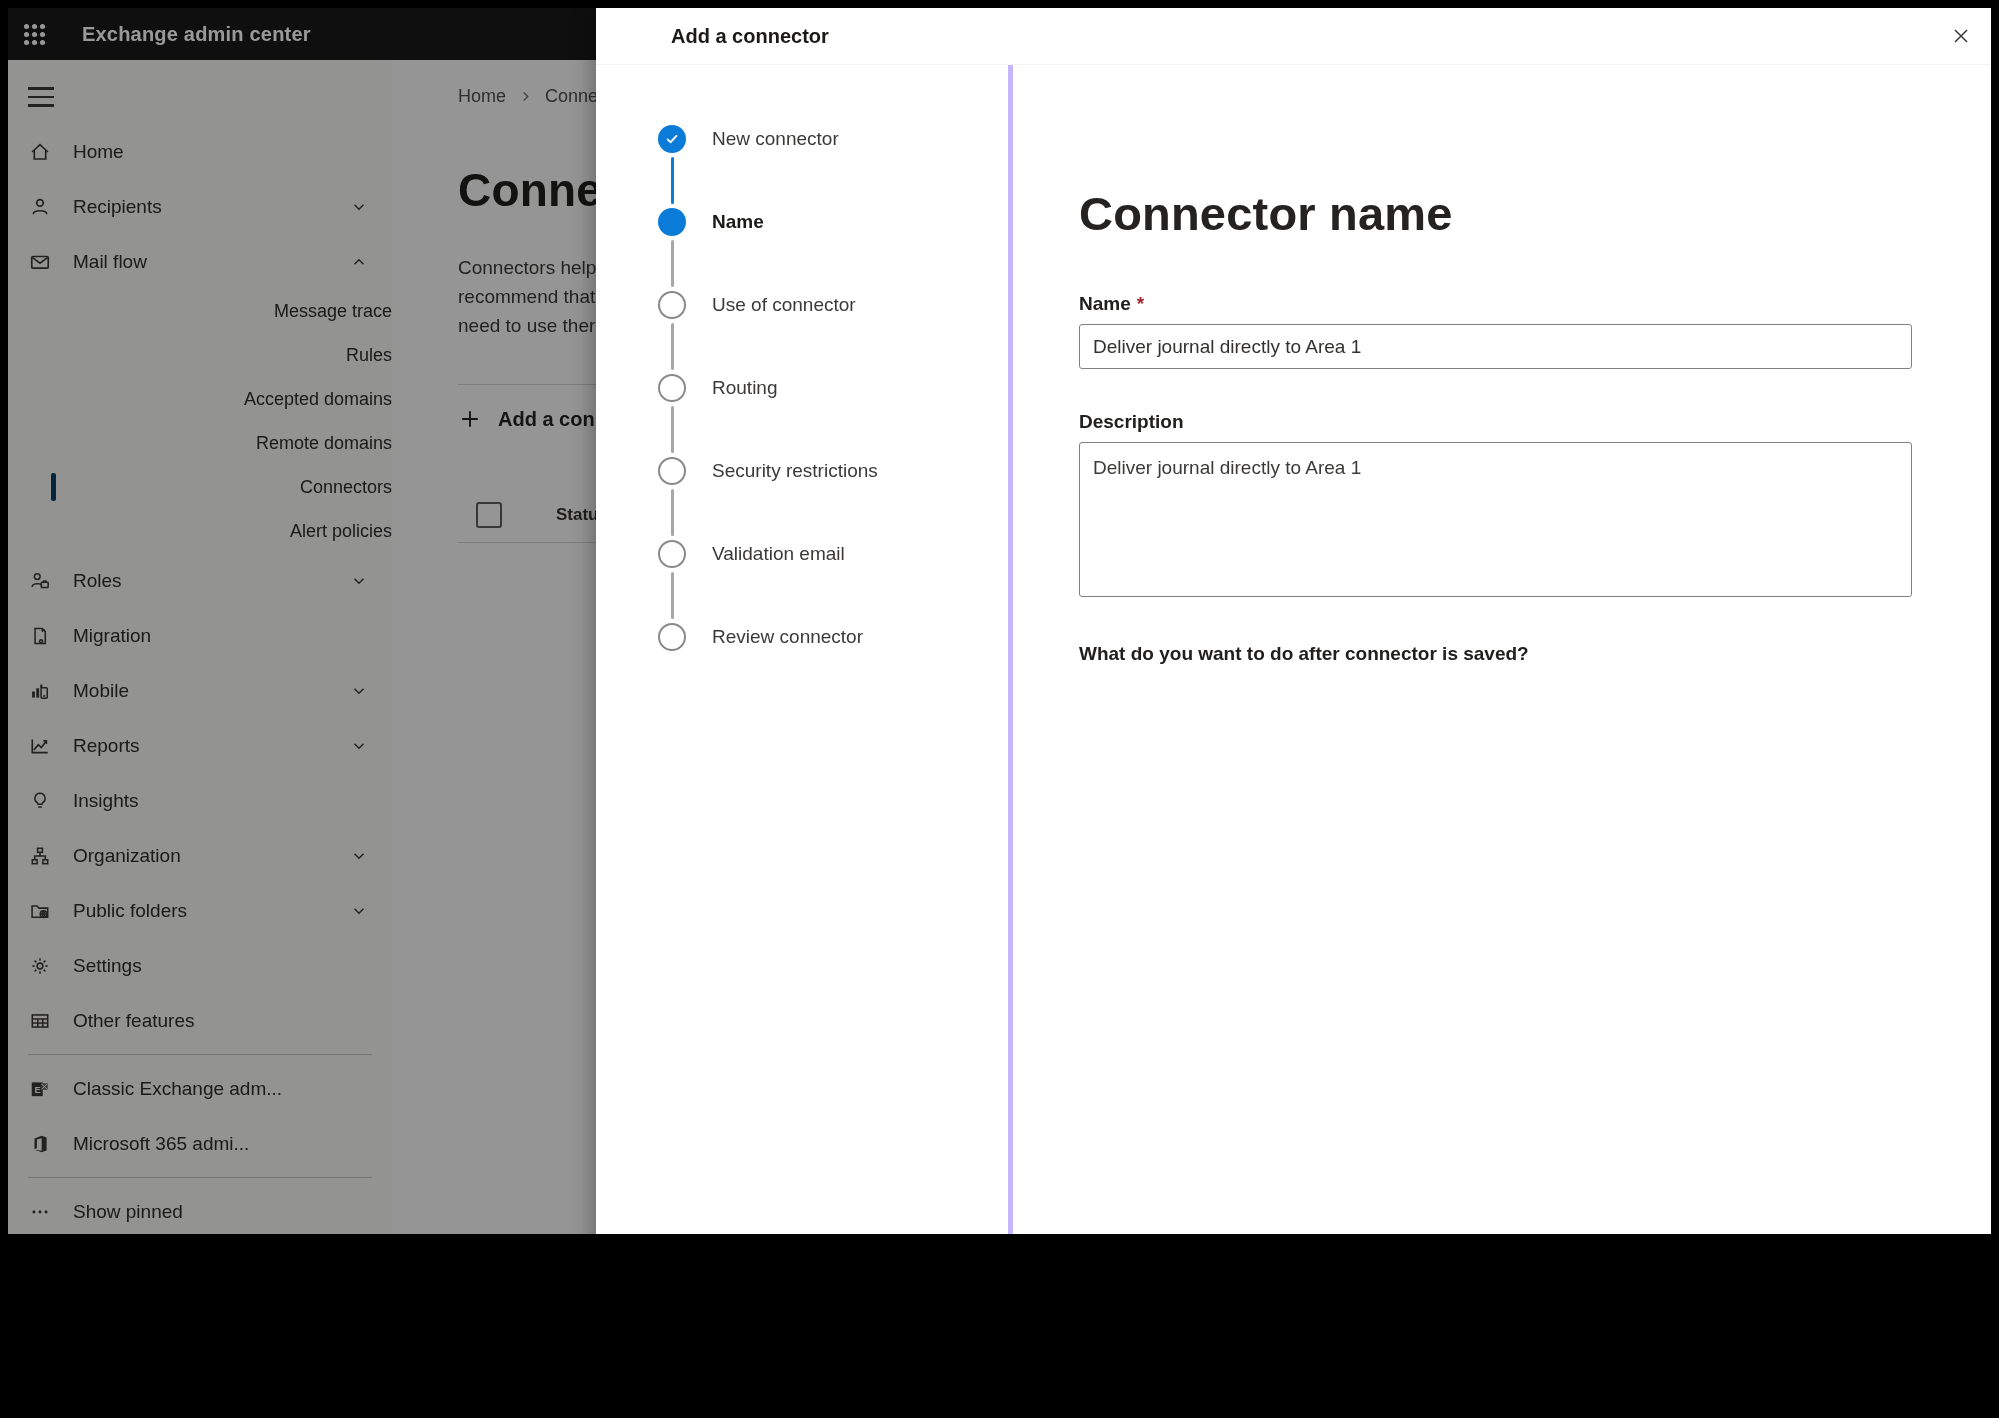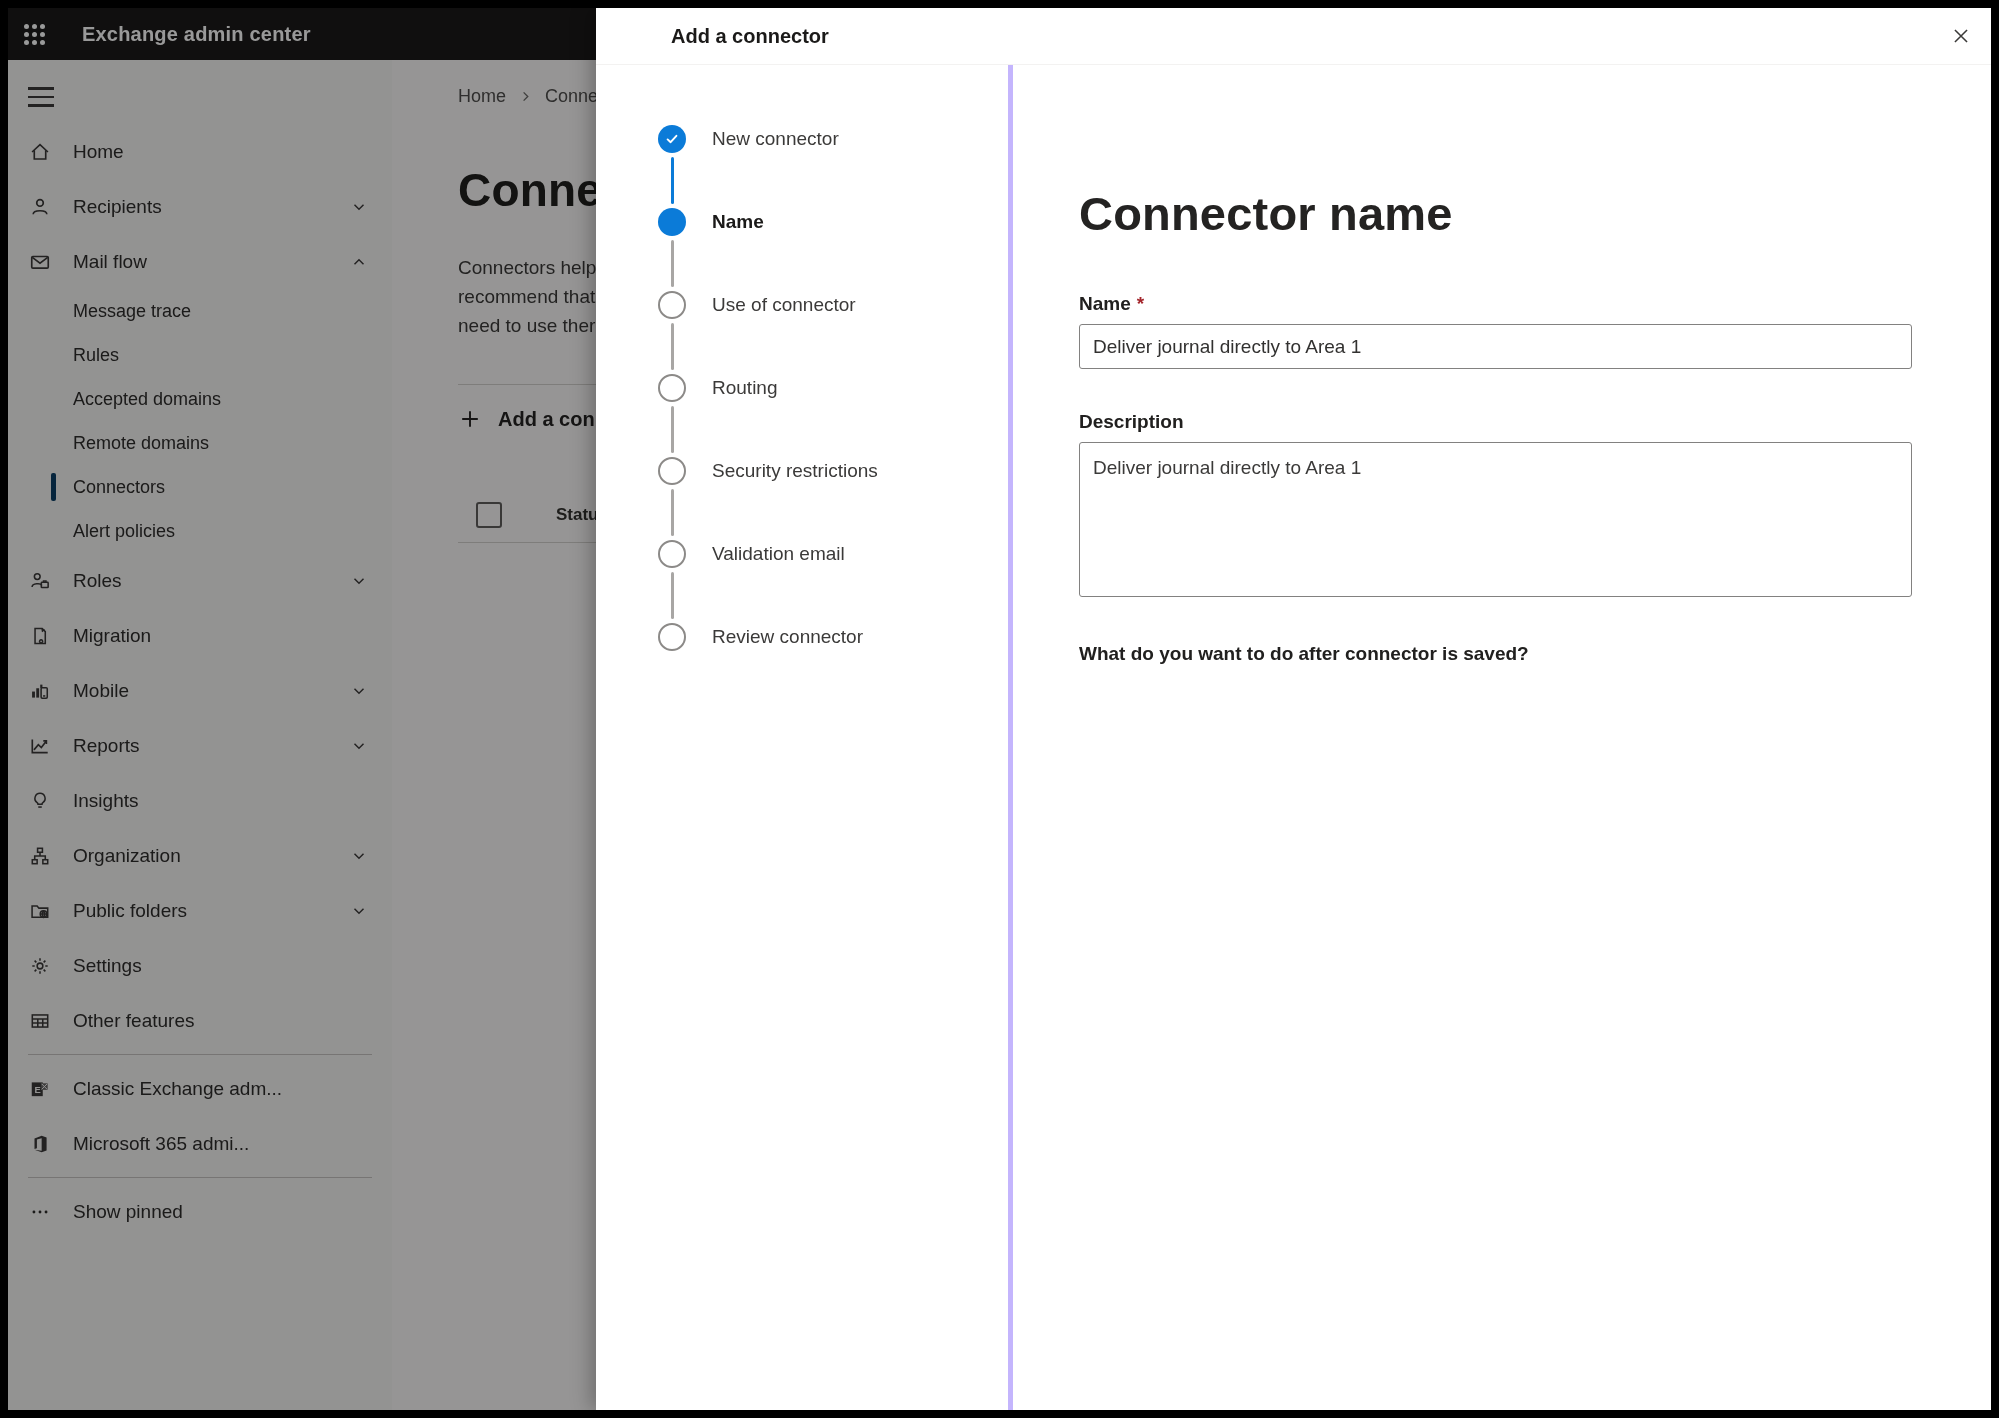--- a/index.html
+++ b/index.html
@@ -5,21 +5,21 @@
   * { margin:0; padding:0; box-sizing:border-box; }
   html,body { width:1999px; height:1418px; }
   body {
     background:#000;
     font-family:"Liberation Sans","DejaVu Sans",sans-serif;
     color:#323130;
     overflow:hidden;
   }
   .screen {
     position:absolute; left:8px; top:8px;
-    width:1983px; height:1402px;
+    width:1983px; height:1226px;
     background:#f97316; overflow:hidden;
   }
 
   
   .topbar {
     position:absolute; left:0; top:0; width:100%; height:52px;
     background:#1b1a19; display:flex; align-items:center;
     z-index:1;
   }
   .waffle-btn {
@@ -37,22 +37,22 @@
   .hamburger-btn { margin:24px 0 14px 20px; width:30px; height:26px; display:flex; flex-direction:column; justify-content:center; gap:6px; cursor:pointer; }
   .hamburger-btn i { display:block; width:26px; height:2.5px; background:#3b3a39; }
   .nav-item {
     height:55px; display:flex; align-items:center; padding:0 24px 0 20px;
     font-size:19px; color:#2e2d2c; cursor:pointer; position:relative;
   }
   .nav-item .nicon { width:24px; height:24px; flex:0 0 24px; display:flex; align-items:center; justify-content:center; color:#3b3a39; }
   .nav-item .nlabel { margin-left:21px; white-space:nowrap; overflow:hidden; }
   .nav-item .chev { margin-left:auto; color:#3b3a39; display:flex; }
   .nav-sub {
-    height:44px; display:flex; align-items:center; padding-left:65px;
-    font-size:18px; color:#2e2d2c; cursor:pointer; position:relative;
+    height:44px; display:flex; align-items:center; 
+    font-size:18px; color:#2e2d2c; cursor:pointer; position:relative;justify-content:flex-end;
   }
   .nav-sub.selected::before {
     content:""; position:absolute; left:43px; top:8px; bottom:8px; width:5px;
     background:#0b3f66; border-radius:2px;
   }
   .nav-divider { height:1px; background:#c6c4c2; margin:6px 20px 6px 20px; }
   .nav-footer-item { height:55px; display:flex; align-items:center; padding:0 24px 0 20px; font-size:19px; color:#2e2d2c; cursor:pointer; }
   .nav-footer-item .nicon { width:24px; height:24px; flex:0 0 24px; display:flex; align-items:center; justify-content:center; }
   .nav-footer-item .nlabel { margin-left:21px; white-space:nowrap; }
 

